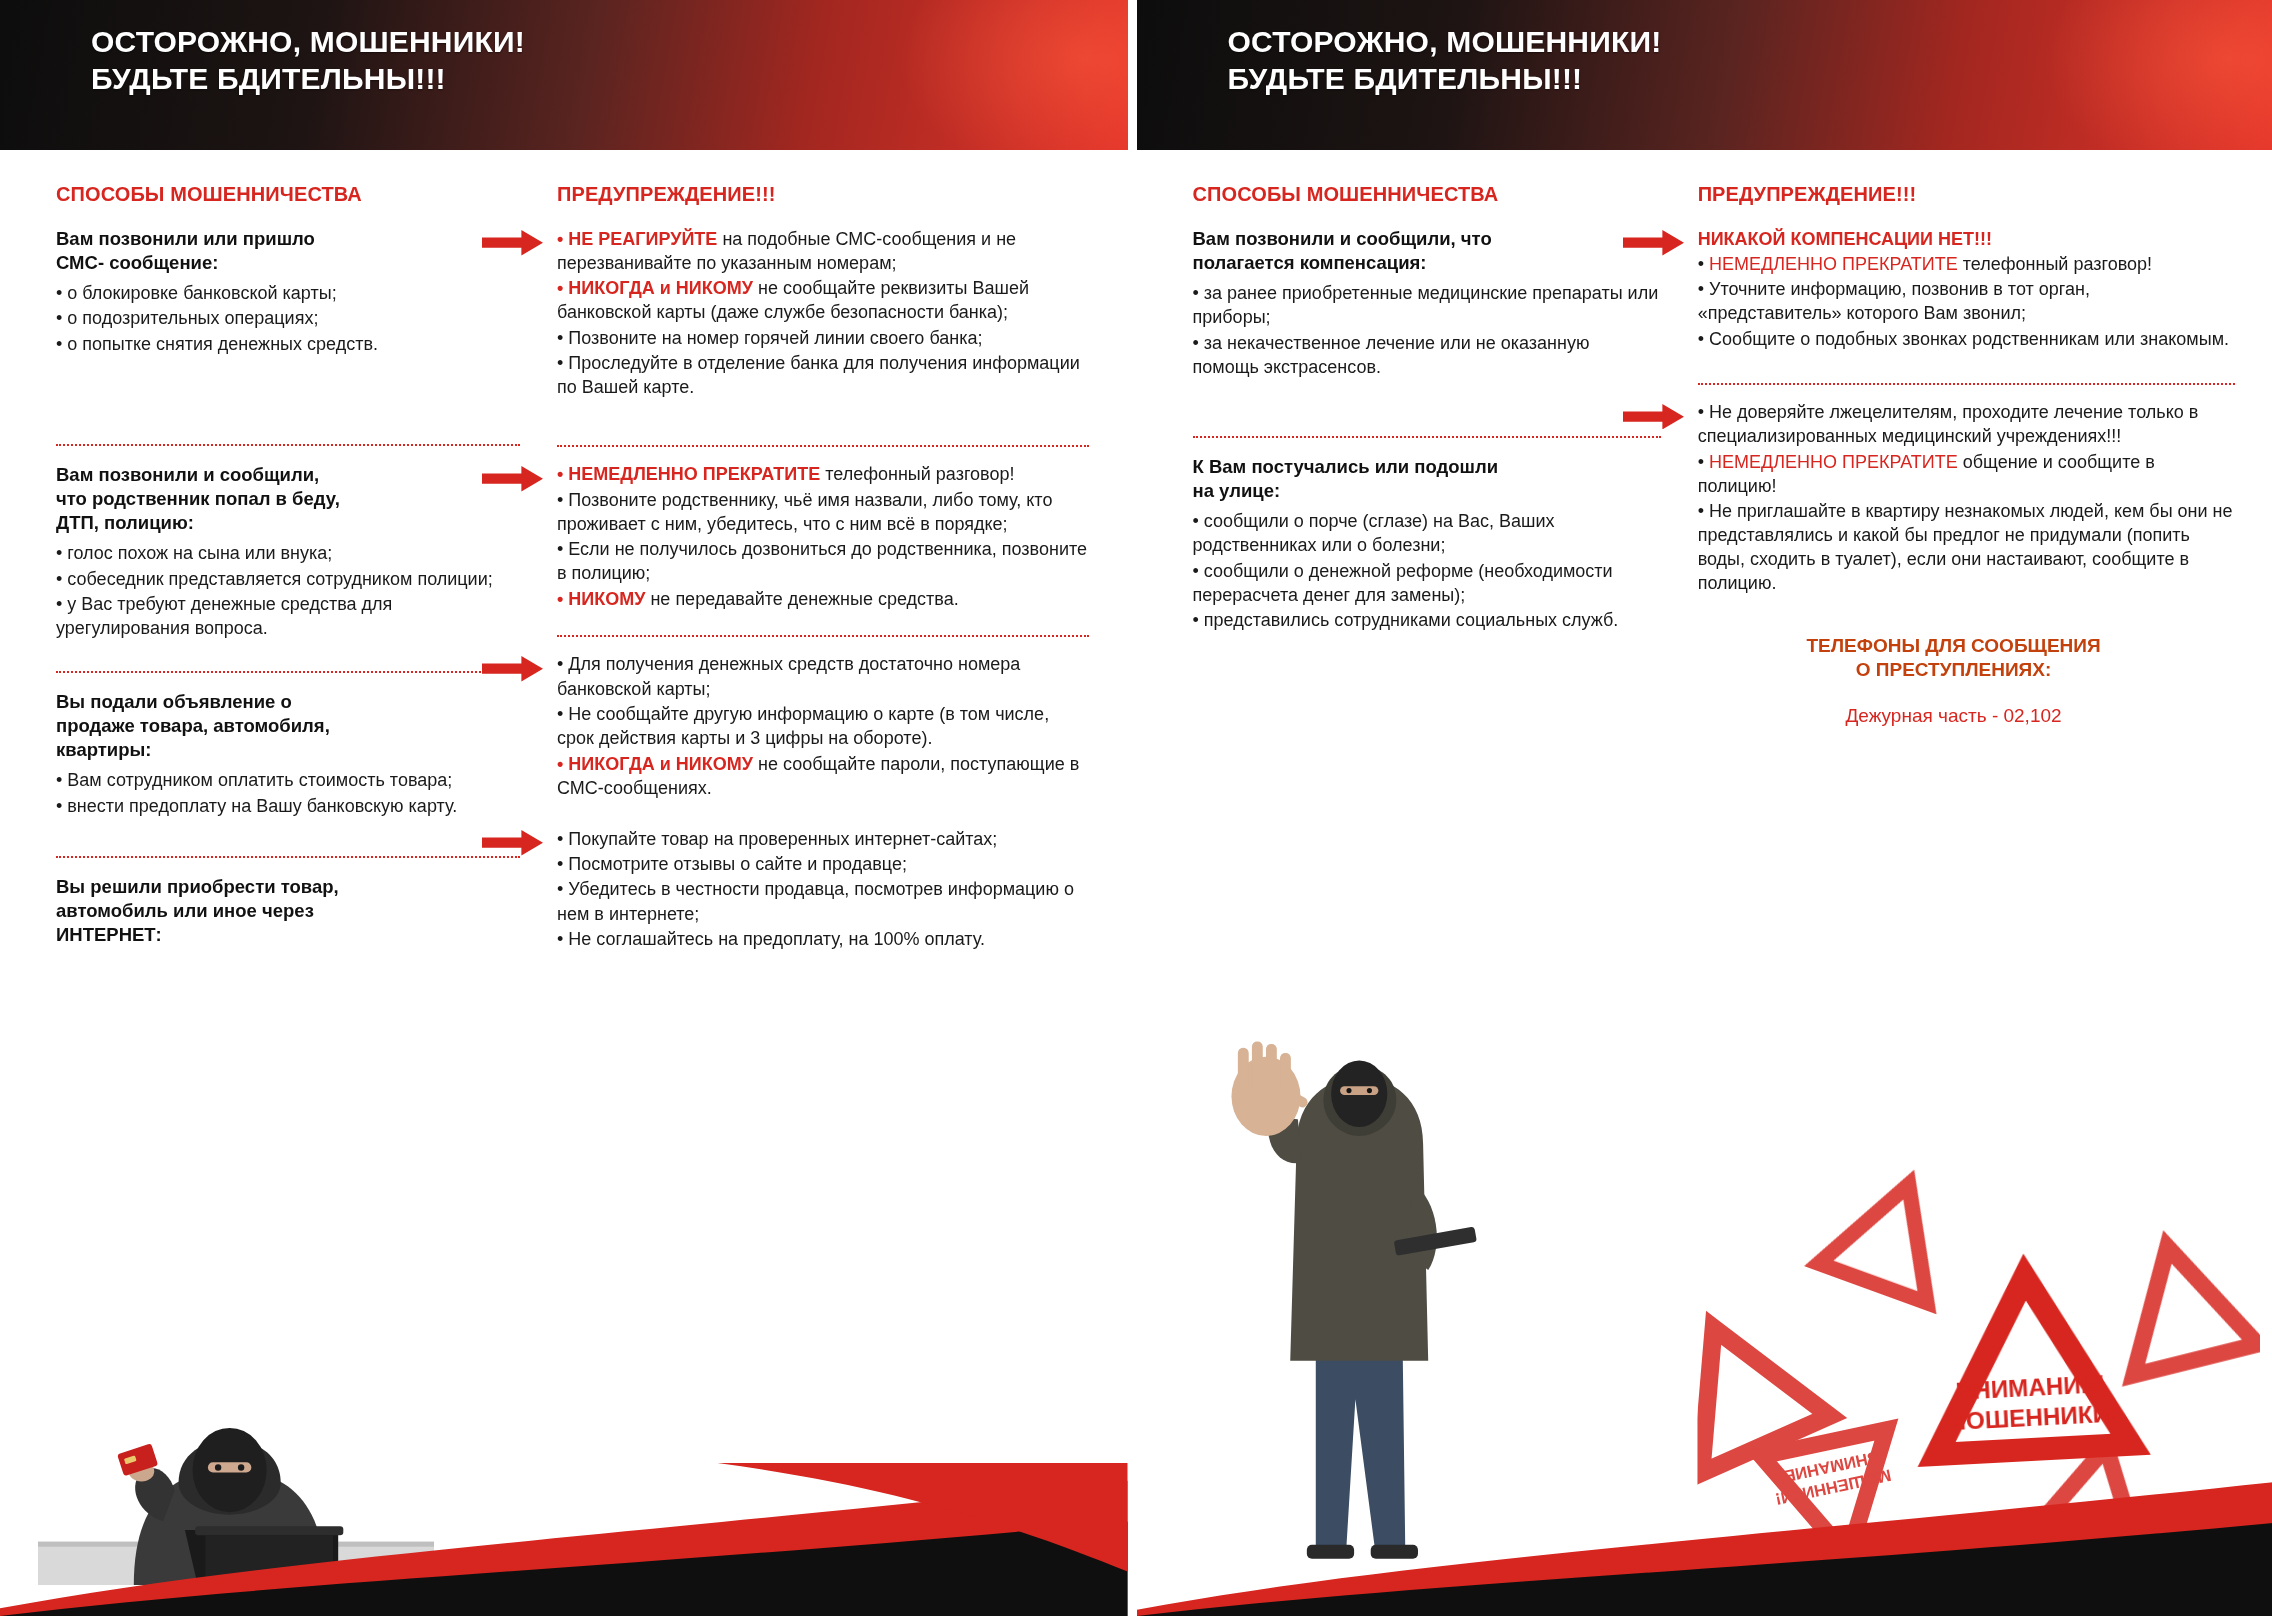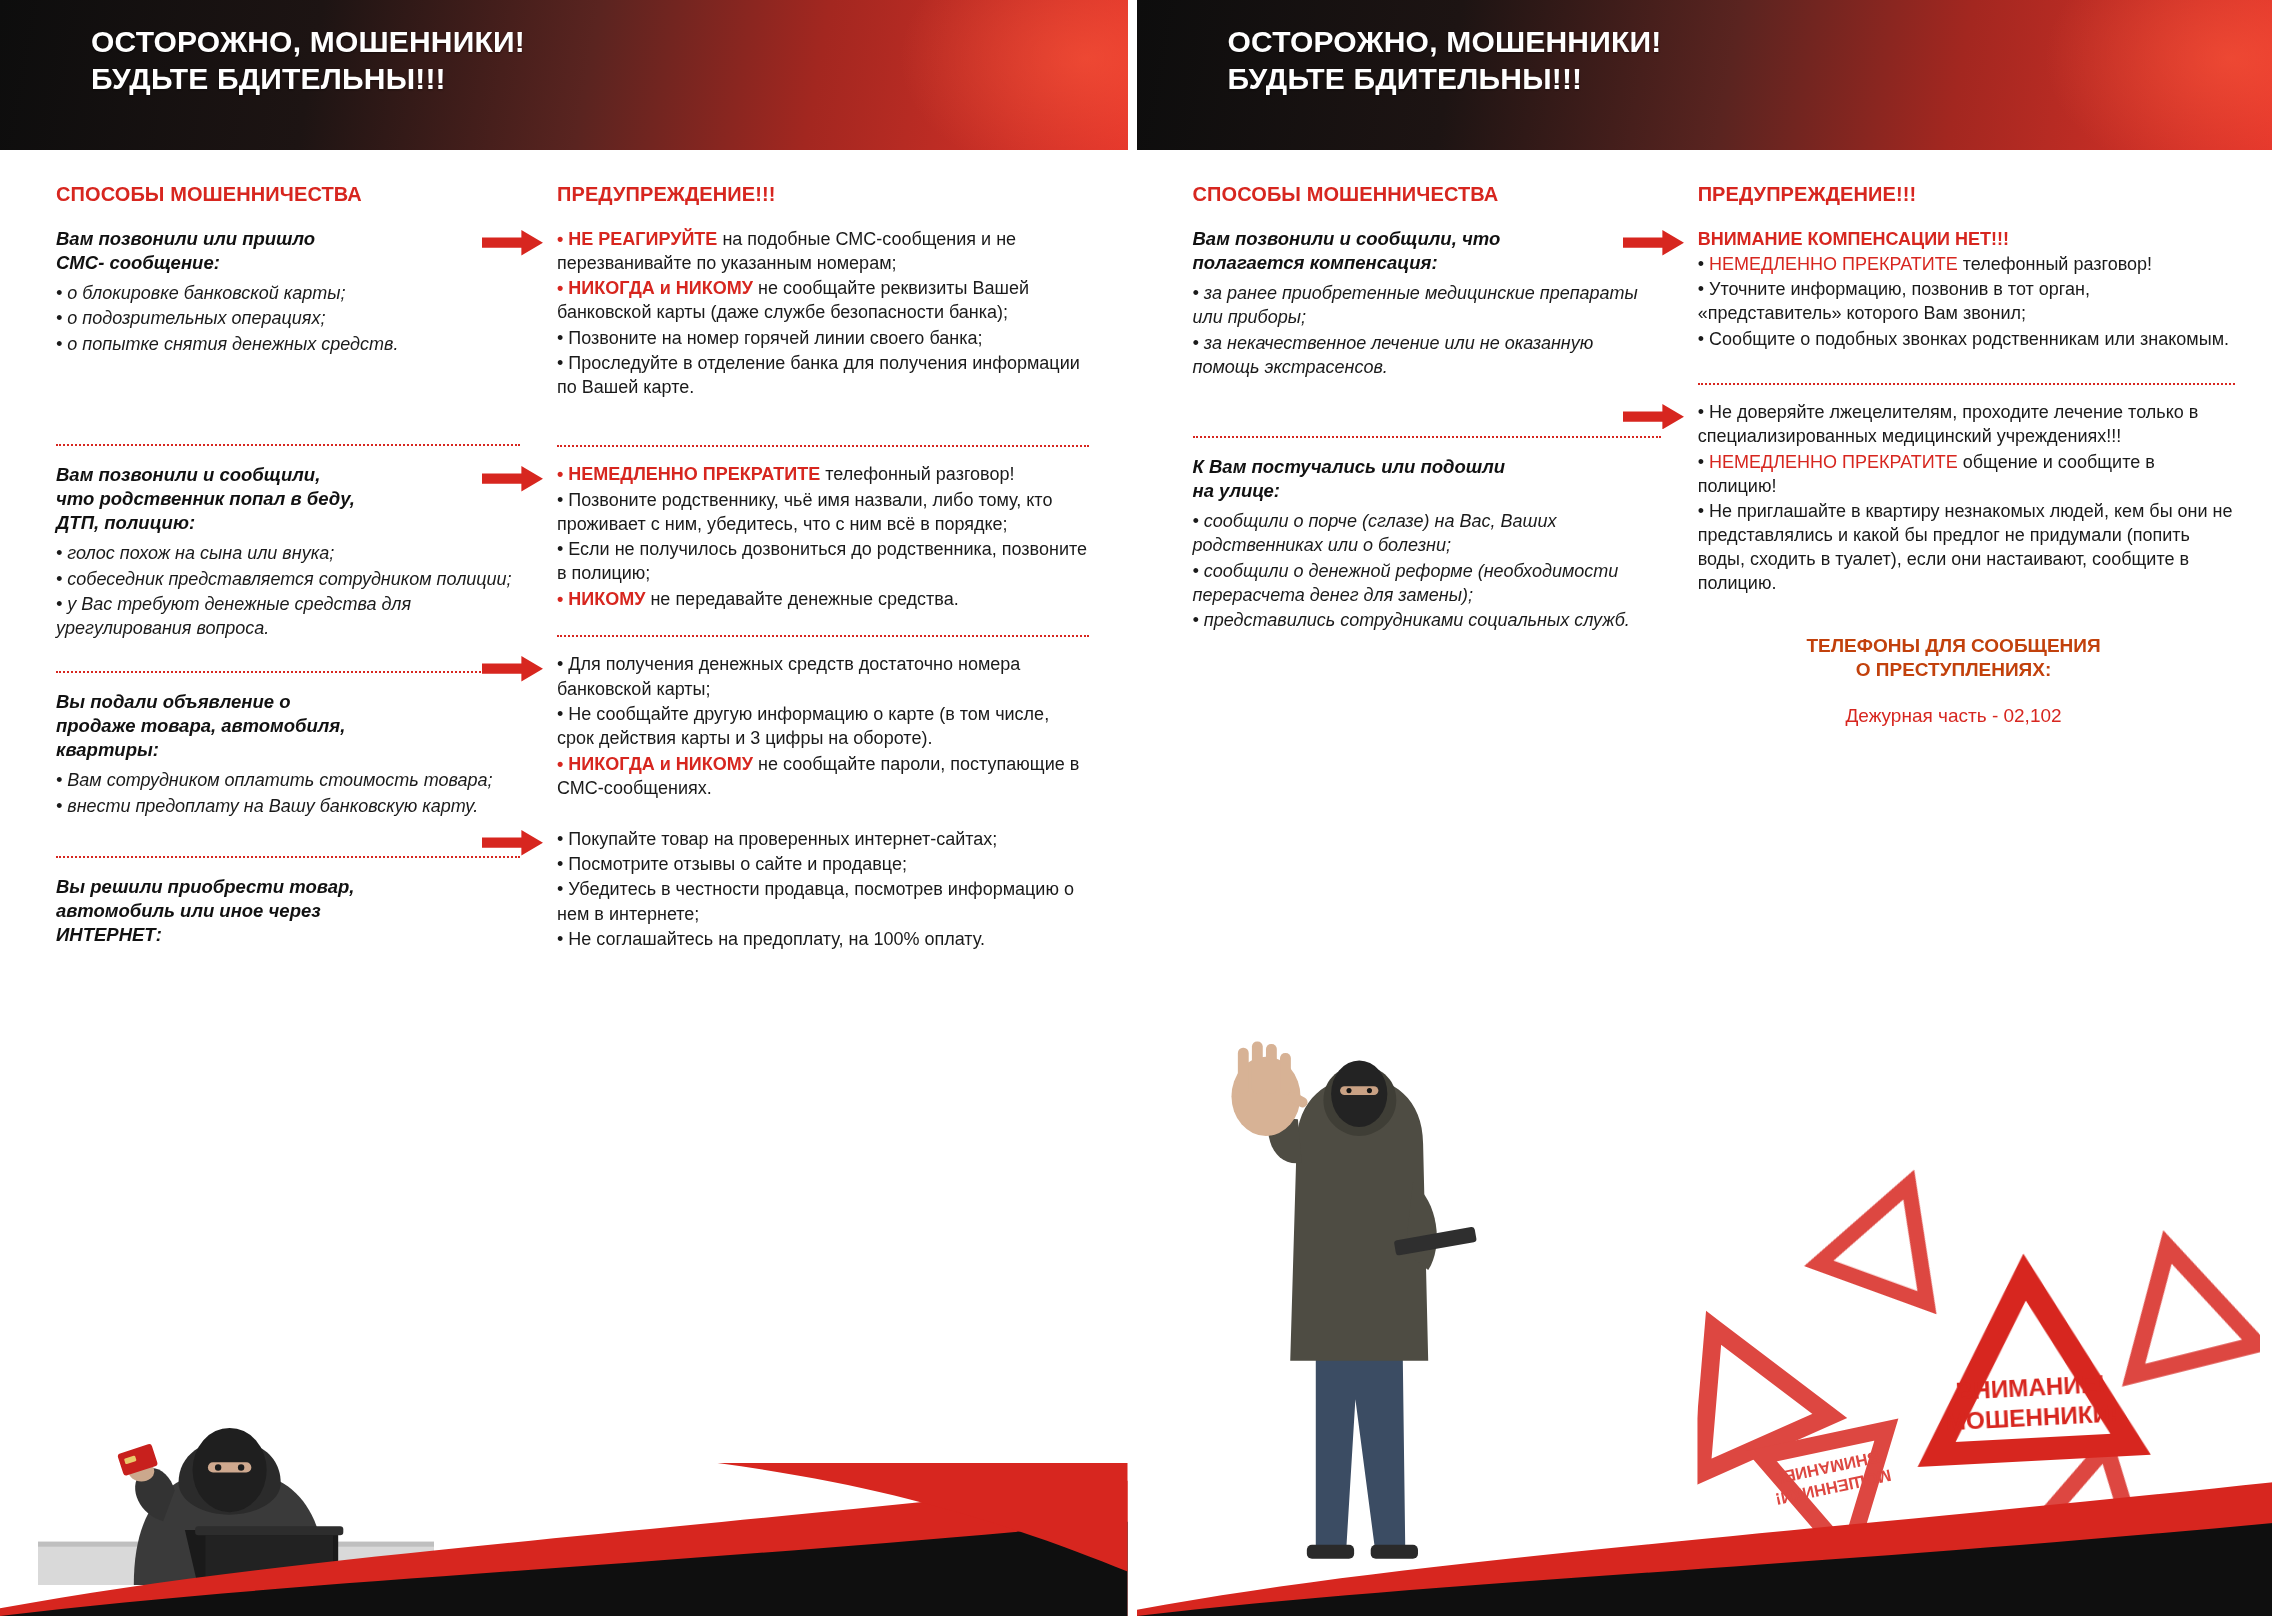--- a/index.html
+++ b/index.html
@@ -74,21 +74,21 @@
   .col-warning { width: 54%; box-sizing: border-box; padding-left: 25.6px; }
 
   .col-head {
     color: #d7261f;
     font-weight: bold;
     font-size: 20px;
     letter-spacing: 0.1px;
     margin-bottom: 20.5px;
   }
 
-  .block { position: relative; font-style: italic; }
+  .block { position: relative; }
   .block-title {
     font-weight: bold;
     font-size: 18.5px;
     color: #111111;
     line-height: 1.3;
     margin-bottom: 6.4px;
     white-space: pre-line;
   }
   .bullets { font-size: 18px; color: #1a1a1a; line-height: 1.34; }
   .bullets p { margin: 0 0 1.3px 0; }
@@ -384,21 +384,21 @@
         <div class="col-warning">
           <div class="col-head">ПРЕДУПРЕЖДЕНИЕ!!!</div>
 
           <div class="warn-block">
             <div class="arrow">
               <svg viewBox="0 0 96 40">
                   <path d="M0 12 H62 V0 L96 20 L62 40 V28 H0 Z" fill="#d7261f"></path>
                 </svg>
             </div>
             <div class="warn-text">
-              <p><span class="red">ВНИМАНИЕ КОМПЕНСАЦИИ НЕТ!!!</span></p>
+              <p><span class="red">НИКАКОЙ КОМПЕНСАЦИИ НЕТ!!!</span></p>
               <p>•  <span class="red-plain">НЕМЕДЛЕННО ПРЕКРАТИТЕ</span> телефонный разговор!</p>
               <p>• Уточните информацию, позвонив в тот орган, «представитель» которого Вам звонил;</p>
               <p>• Сообщите о подобных звонках родственникам или знакомым.</p>
             </div>
           </div>
 
           <div style="height:14px"></div>
           <div class="dotted wide"></div>
 
           <div class="warn-block">

